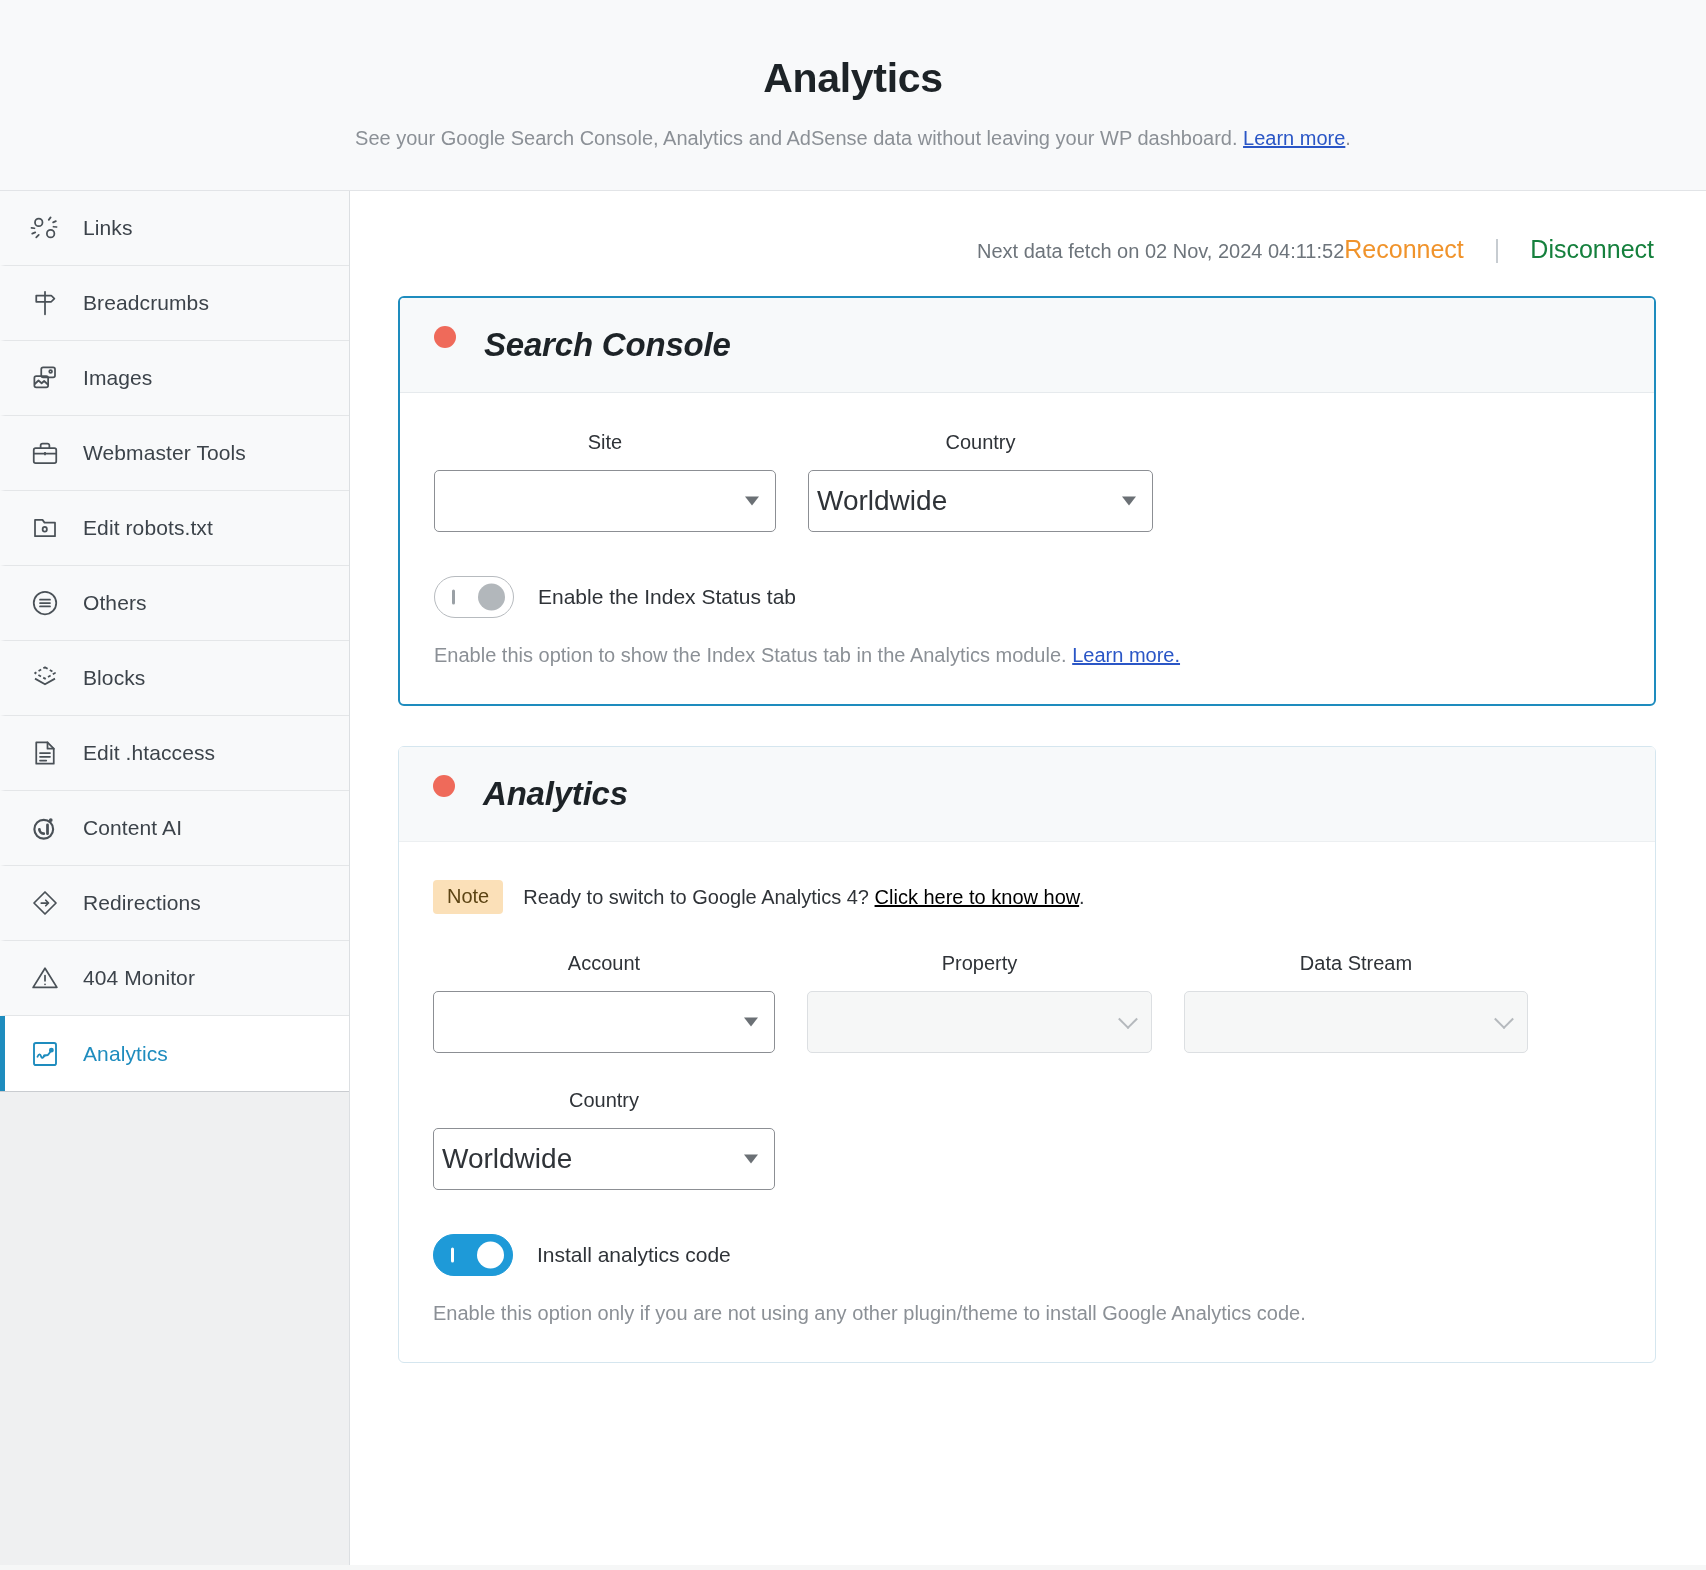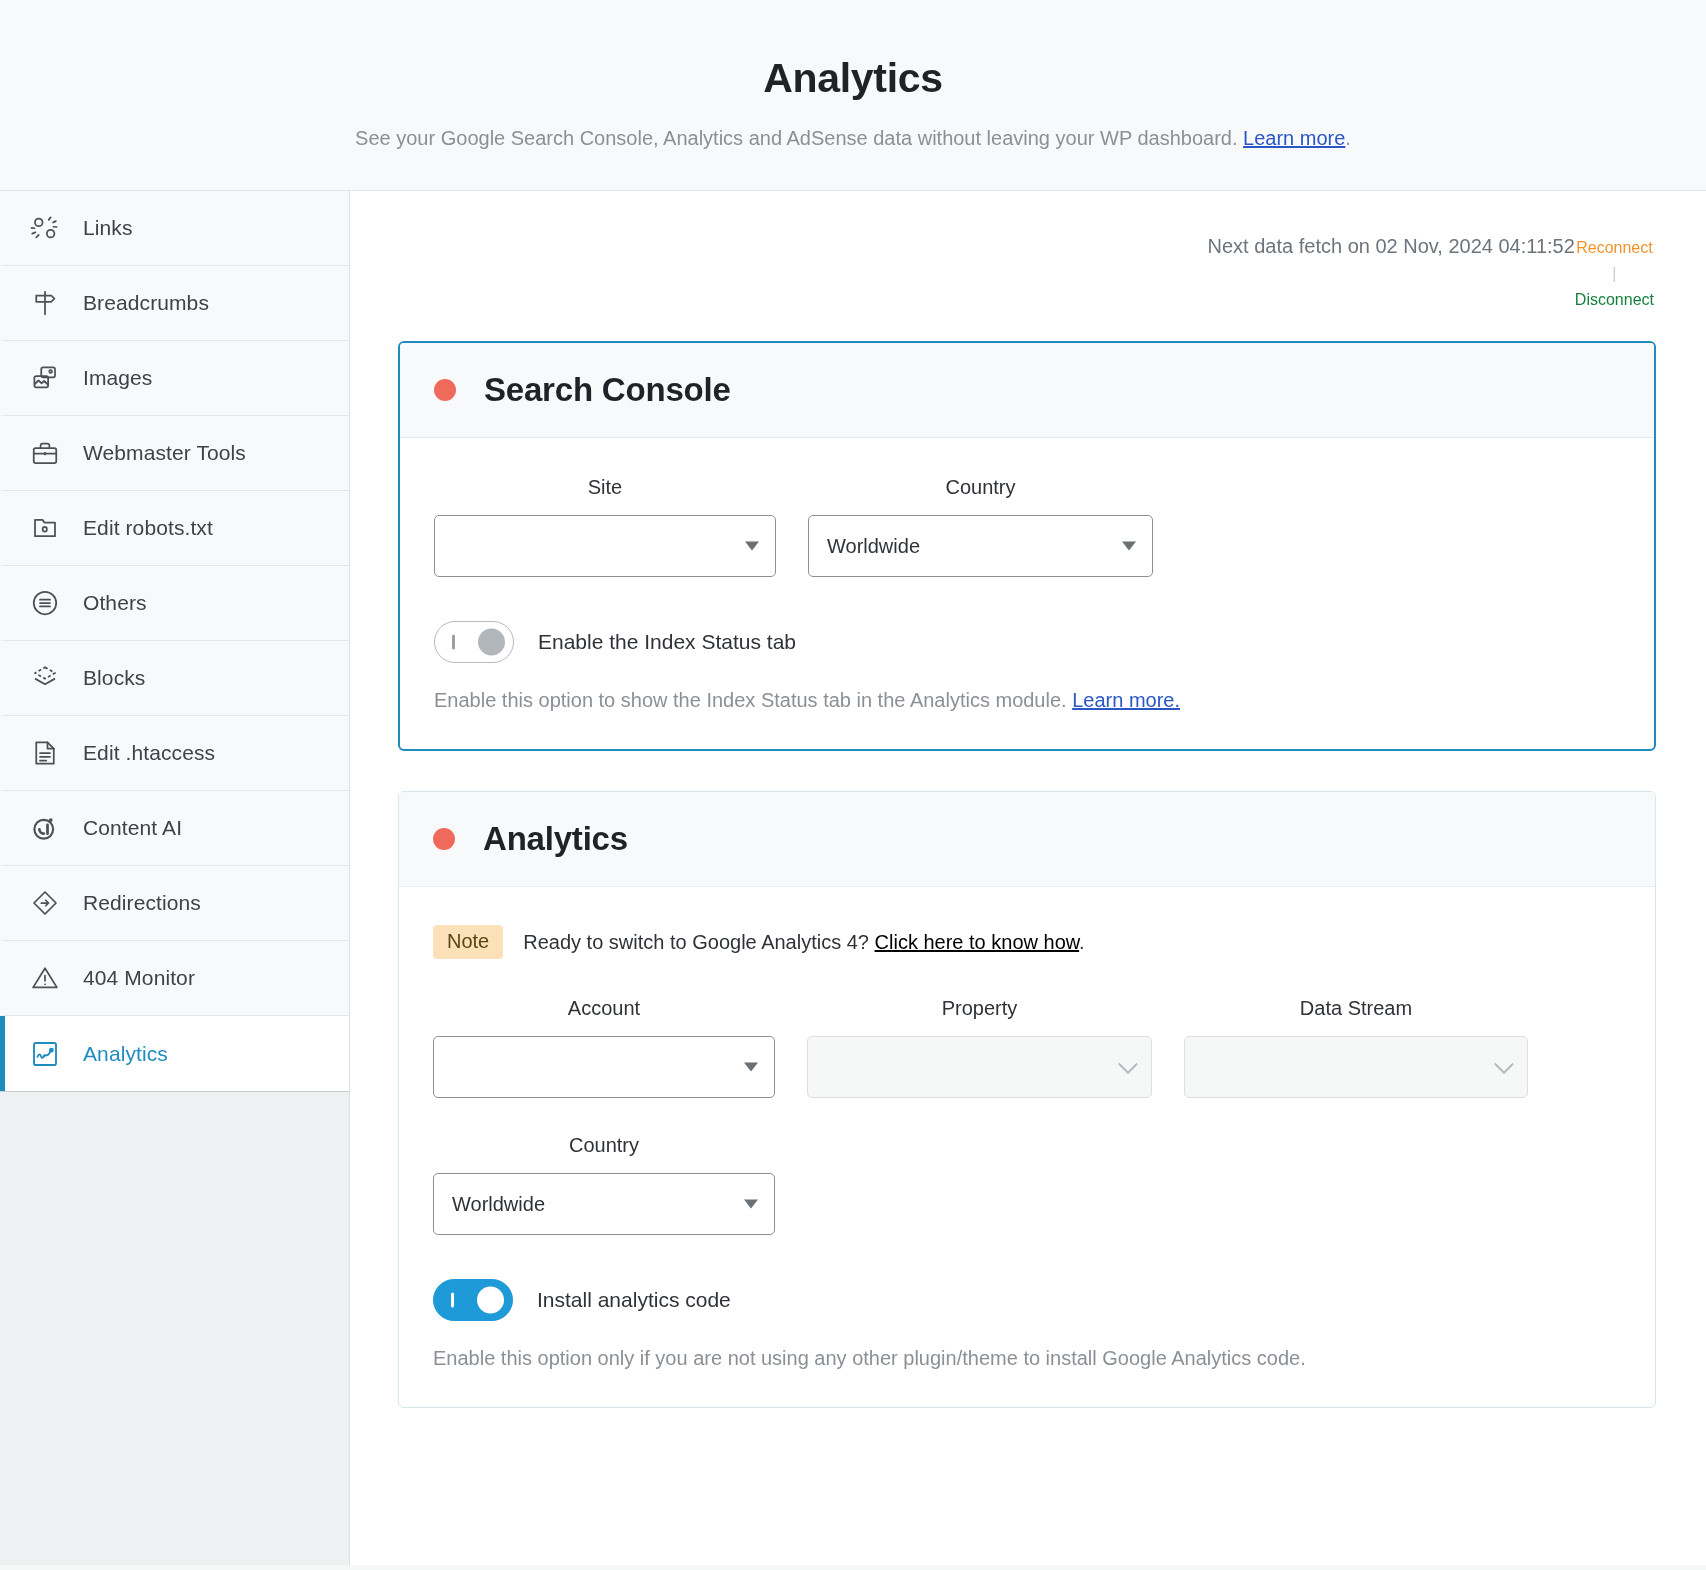--- a/index.html
+++ b/index.html
@@ -105,44 +105,43 @@
     padding: 0 2px 0 2px;
     margin-bottom: 32px;
   }
   .fetch-text {
     font-size: 20px;
     color: #6d747b;
   }
   .fetch-actions {
     display: flex;
     align-items: center;
-    gap: 8px;
-    font-size: 16px;
-    flex-direction: column;
+    gap: 30px;
+    font-size: 25px;
   }
   .link-reconnect { color: #f0932b; cursor: pointer; }
   .link-sep { color: #c7ccd1; }
   .link-disconnect { color: #15803d; cursor: pointer; }
 
   
   .card {
     border-radius: 6px;
     background: #ffffff;
     margin-bottom: 40px;
   }
   .card.accent { border: 2px solid #1e8cbe; }
   .card.plain  { border: 1px solid #d5e6ef; }
   .card-head {
     background: #f7f9fa;
     border-bottom: 1px solid #e6eaed;
     display: flex;
-    align-items: center;
     gap: 28px;
     padding: 28px 34px;
     border-radius: 4px 4px 0 0;
+    font-style: italic;
   }
   .card.plain .card-head { border-bottom-color: #eceff1; }
   .dot {
     width: 22px; height: 22px;
     border-radius: 50%;
     background: #ef6a5a;
     flex: 0 0 22px;
   }
   .card-title {
     font-size: 33px;
@@ -165,22 +164,22 @@
     font-weight: 400;
   }
   .select {
     position: relative;
     height: 62px;
     border: 1px solid #8c8f94;
     border-radius: 5px;
     background: #ffffff;
     display: flex;
     align-items: center;
-    padding: 0 46px 0 18px;
-    font-size: 20px;
+    padding: 0 46px 0 8px;
+    font-size: 28px;
     color: #2f3338;
     cursor: pointer;
   }
   .select .caret {
     position: absolute;
     right: 16px;
     top: 50%;
     transform: translateY(-50%);
     width: 0; height: 0;
     border-left: 7px solid transparent;

